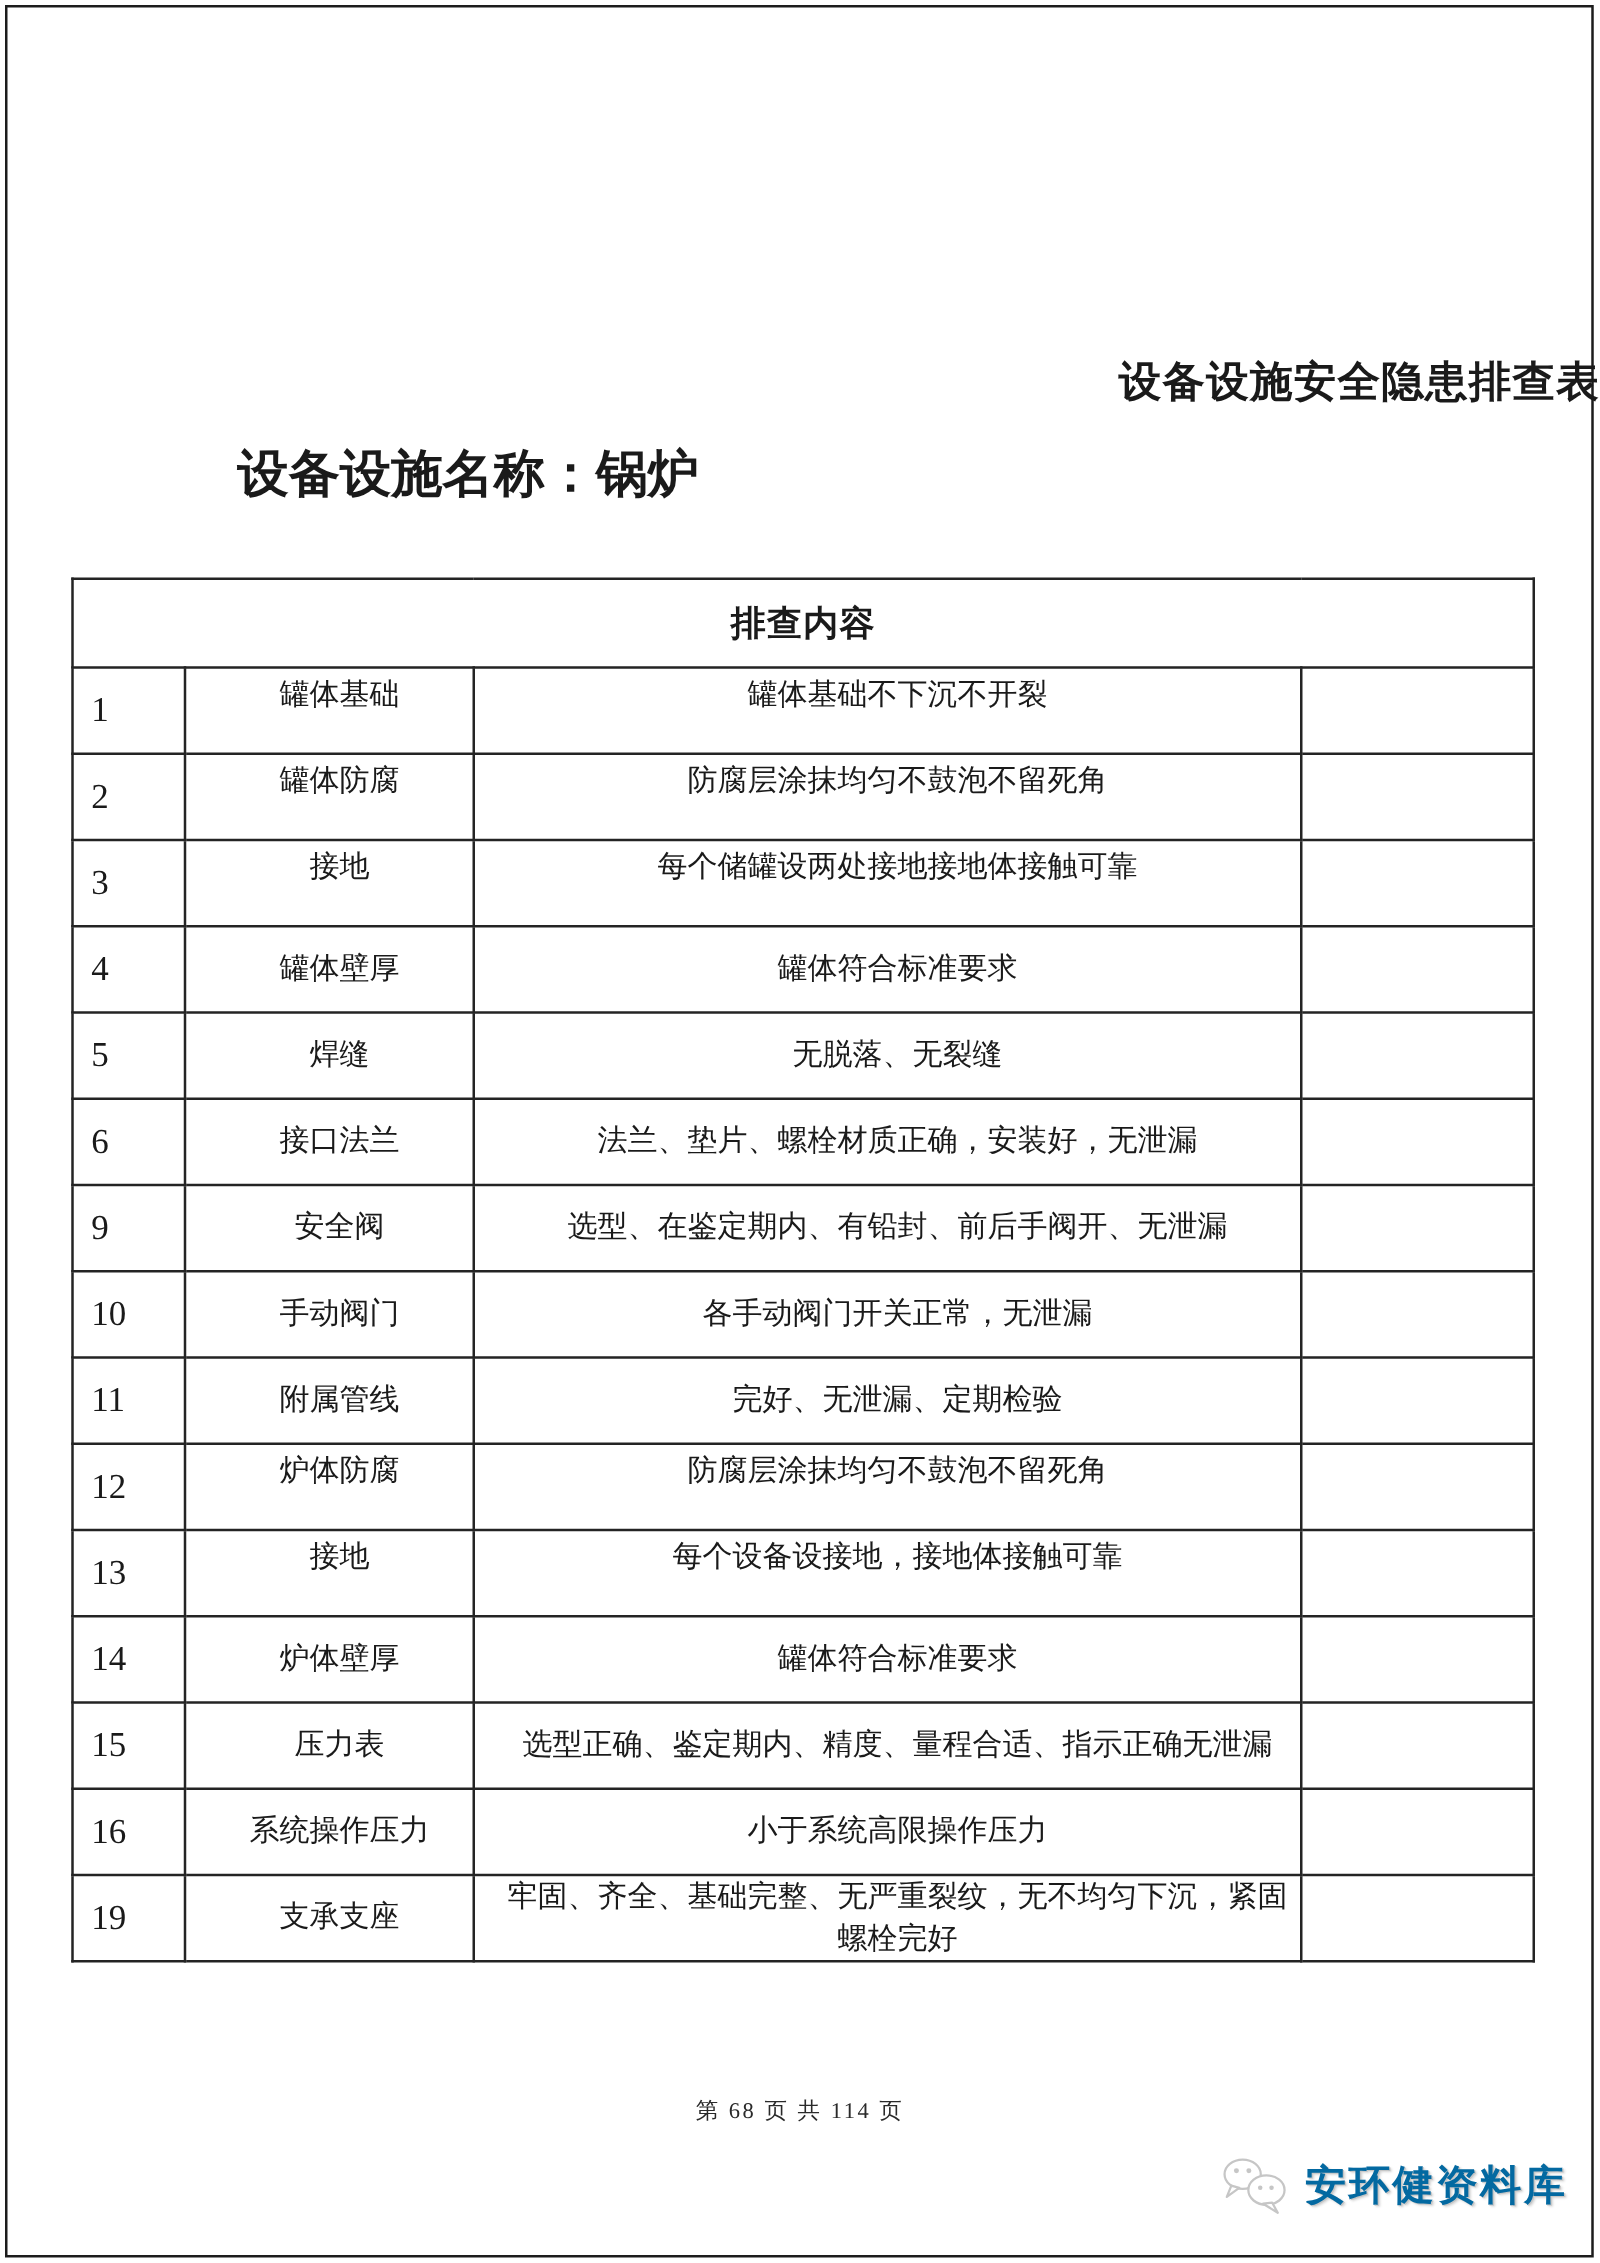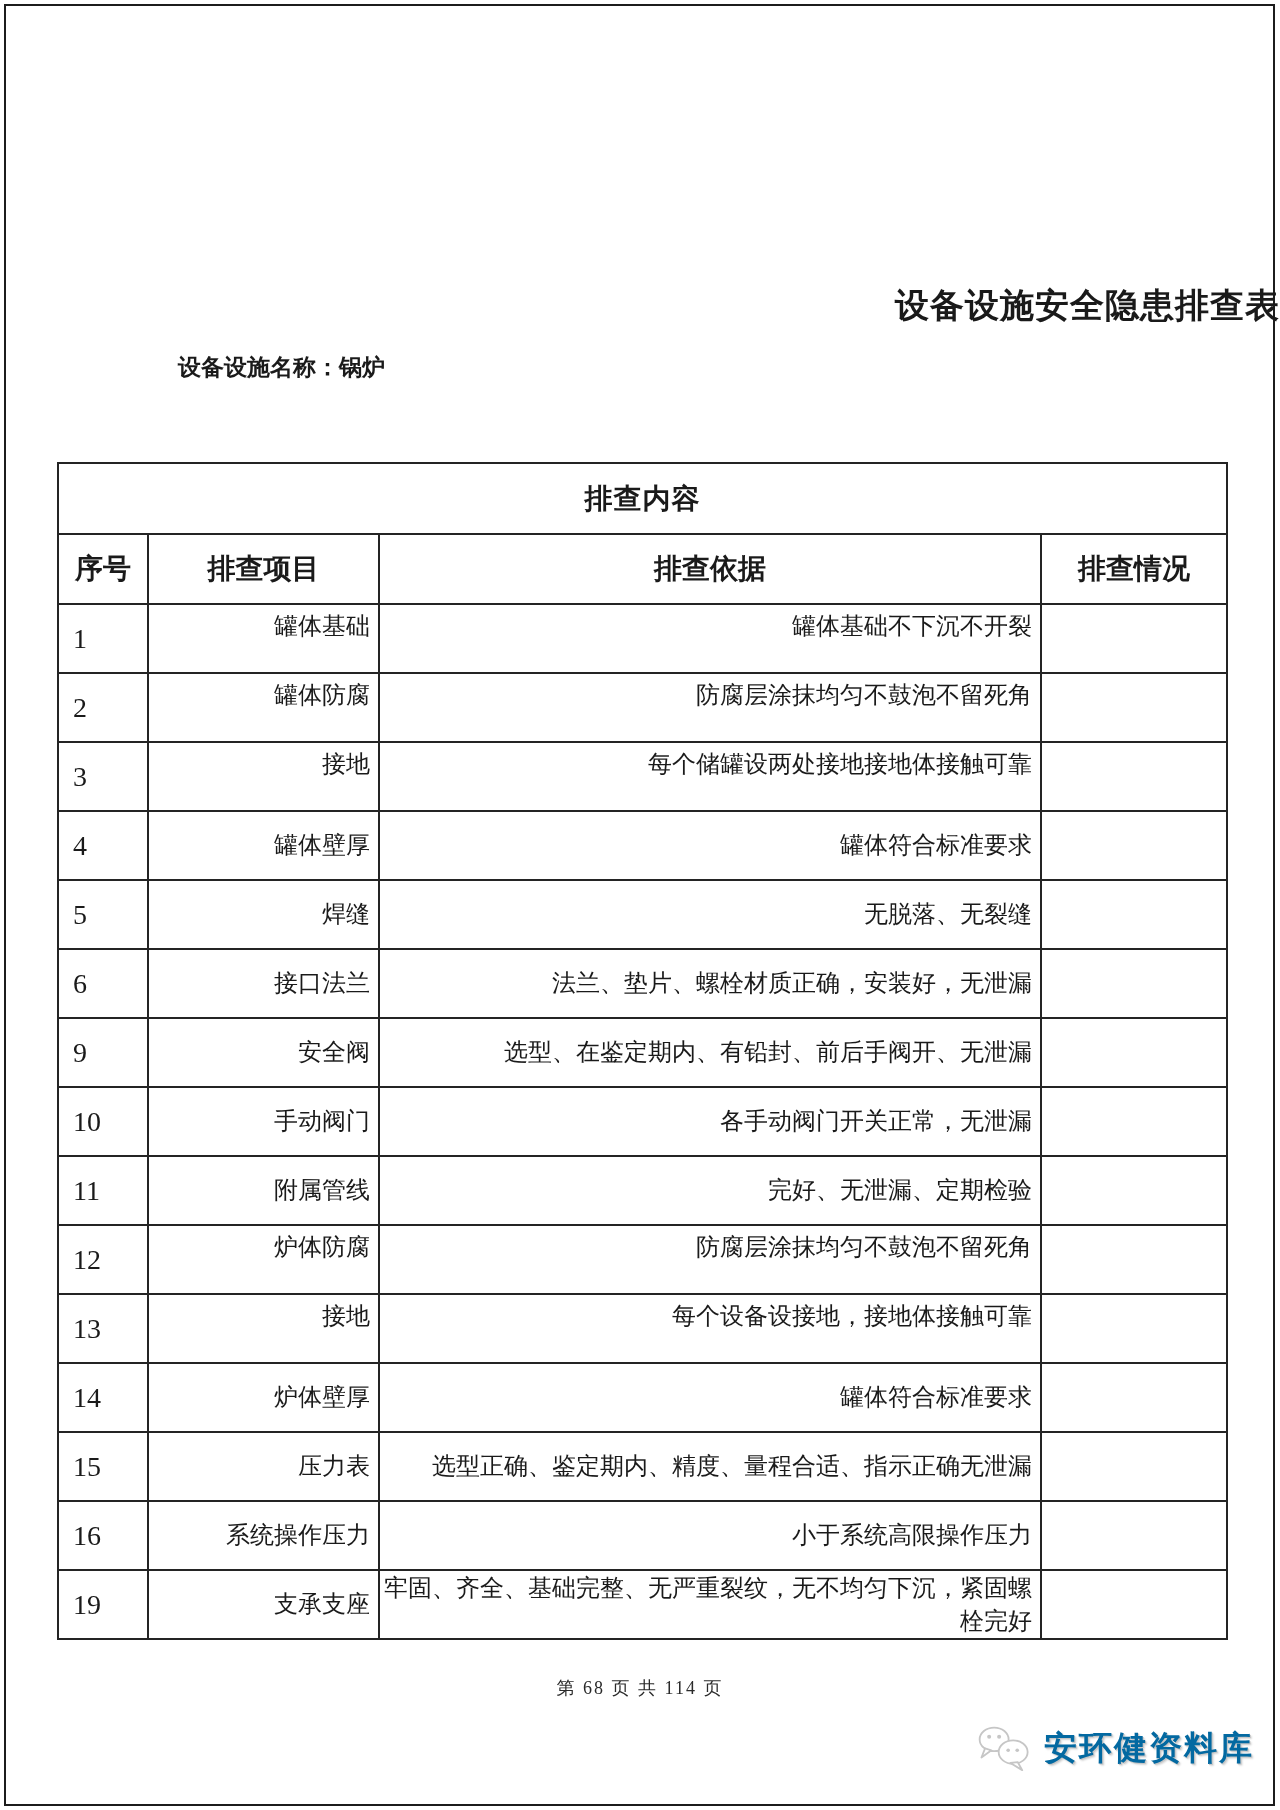--- a/index.html
+++ b/index.html
@@ -31,22 +31,22 @@
     left: 0;
     width: 100%;
     text-align: right;
     font-size: 34px;
     font-weight: 700;
     letter-spacing: 1px;
   }
   .doc-subtitle {
     position: absolute;
     top: 352px;
-    left: 178px;
-    font-size: 23px;
+    left: 190px;
+    font-size: 41px;
     font-weight: 700;
   }
   table.inspection {
     position: absolute;
     top: 462px;
     left: 57px;
     width: 1169px;
     border-collapse: collapse;
     table-layout: fixed;
   }
@@ -71,22 +71,22 @@
     text-align: center;
   }
   td.col-no {
     font-size: 28px;
     text-align: left;
     padding-left: 14px;
     vertical-align: middle;
   }
   td.col-item, td.col-basis {
     font-size: 24px;
-    text-align: right;
-    padding-left: 1px;
+    text-align: center;
+    padding-left: 24px;
     padding-right: 8px;
     vertical-align: middle;
     line-height: 1.35;
   }
   td.va-top {
     vertical-align: top;
     padding-top: 5px;
   }
   td.col-status {
     vertical-align: middle;
@@ -133,26 +133,20 @@
   <table class="inspection">
     <colgroup>
       <col style="width:90px">
       <col style="width:231px">
       <col style="width:662px">
       <col style="width:186px">
     </colgroup>
     <thead>
       <tr>
         <th class="banner" colspan="4">排查内容</th>
-      </tr>
-      <tr class="cols">
-        <th>序号</th>
-        <th>排查项目</th>
-        <th>排查依据</th>
-        <th>排查情况</th>
       </tr>
     </thead>
     <tbody>
         <tr>
           <td class="col-no">1</td>
           <td class="col-item va-top">罐体基础</td>
           <td class="col-basis va-top">罐体基础不下沉不开裂</td>
           <td class="col-status"></td>
         </tr>
         <tr>

